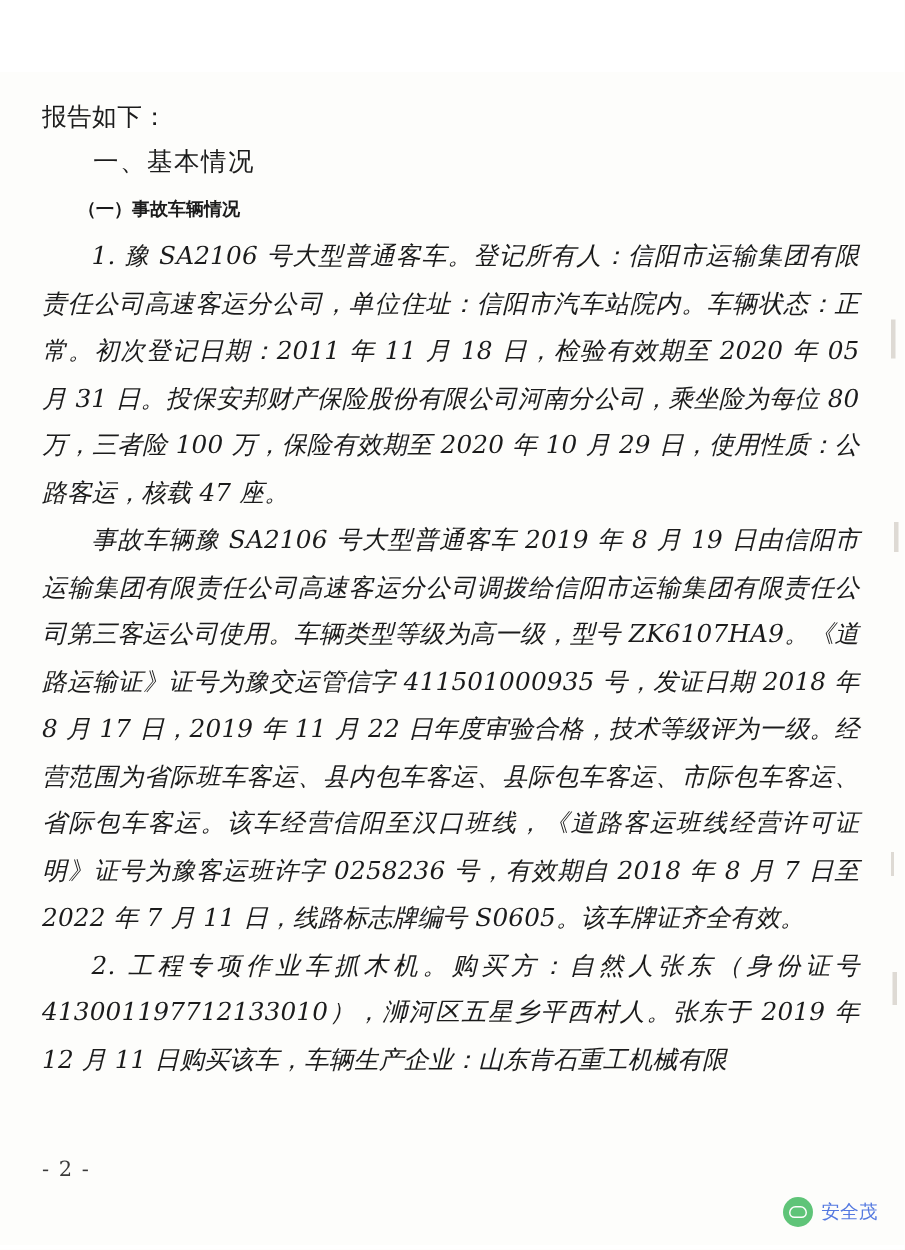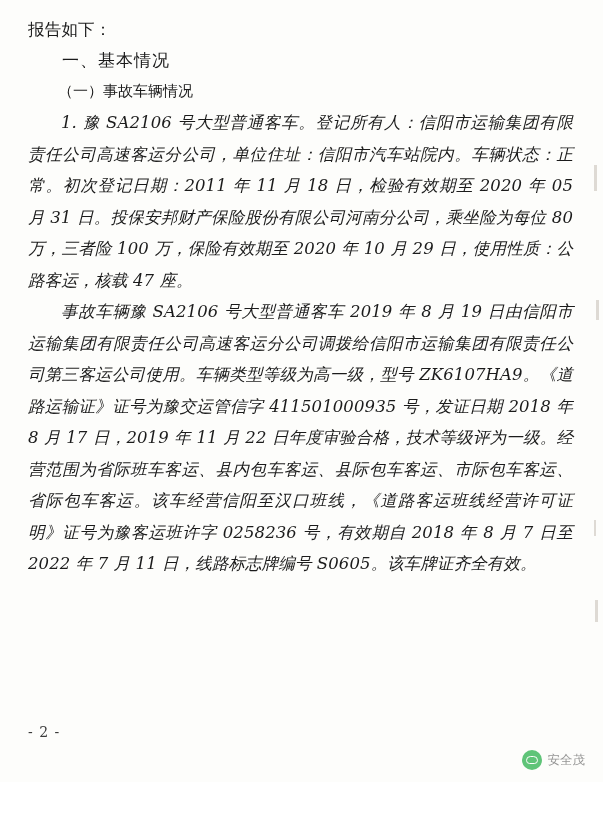--- a/index.html
+++ b/index.html
@@ -15,20 +15,21 @@
     position: relative;
     overflow: hidden;
   }
   .page {
     position: relative;
     width: 603px;
     height: 782px;
     background: #fdfdfb;
     box-sizing: border-box;
     padding: 14px 30px 0 28px;
+    margin-top: 48px;
   }
   
   .scan-mark {
     position: absolute;
     background: #d8d4cc;
     opacity: 0.85;
   }
   .m1 { right: 6px; top: 165px; width: 3px; height: 26px; }
   .m2 { right: 4px; top: 300px; width: 3px; height: 20px; }
   .m3 { right: 7px; top: 520px; width: 2px; height: 16px; }
@@ -42,22 +43,22 @@
     text-align: justify;
   }
   .heading {
     font-weight: normal;
     font-size: 17px;
     line-height: 31px;
     text-indent: 2em;
     letter-spacing: 1px;
   }
   .subheading {
-    font-weight: normal;
-    font-size: 15px;
+    font-weight: bold;
+    font-size: 12px;
     line-height: 31px;
     text-indent: 2em;
   }
   .para {
     font-size: 16.5px;
     line-height: 31.5px;
     text-indent: 2em;
     text-align: justify;
     letter-spacing: 0.1px;
     font-style: italic;
@@ -91,21 +92,21 @@
     content: "";
     position: absolute;
     left: 4px; top: 6px;
     width: 12px; height: 8px;
     border: 1.5px solid #ffffff;
     border-radius: 6px 6px 5px 5px;
     box-sizing: border-box;
   }
   .wm-text {
     font-size: 12.5px;
-    color: #737373;
+    color: #1d4ed8;
     font-family: "DejaVu Sans", "Liberation Sans", sans-serif;
   }
 </style>
 </head>
 <body>
 
 <div class="page">
 
   <span class="scan-mark m1"></span>
   <span class="scan-mark m2"></span>
@@ -115,20 +116,21 @@
   <div class="line">报告如下：</div>
 
   <div class="heading">一、基本情况</div>
 
   <div class="subheading">（一）事故车辆情况</div>
 
   <div class="para">1. 豫 SA2106 号大型普通客车。登记所有人：信阳市运输集团有限责任公司高速客运分公司，单位住址：信阳市汽车站院内。车辆状态：正常。初次登记日期：2011 年 11 月 18 日，检验有效期至 2020 年 05 月 31 日。投保安邦财产保险股份有限公司河南分公司，乘坐险为每位 80 万，三者险 100 万，保险有效期至 2020 年 10 月 29 日，使用性质：公路客运，核载 47 座。</div>
 
   <div class="para">事故车辆豫 SA2106 号大型普通客车 2019 年 8 月 19 日由信阳市运输集团有限责任公司高速客运分公司调拨给信阳市运输集团有限责任公司第三客运公司使用。车辆类型等级为高一级，型号 ZK6107HA9。《道路运输证》证号为豫交运管信字 411501000935 号，发证日期 2018 年 8 月 17 日，2019 年 11 月 22 日年度审验合格，技术等级评为一级。经营范围为省际班车客运、县内包车客运、县际包车客运、市际包车客运、省际包车客运。该车经营信阳至汉口班线，《道路客运班线经营许可证明》证号为豫客运班许字 0258236 号，有效期自 2018 年 8 月 7 日至 2022 年 7 月 11 日，线路标志牌编号 S0605。该车牌证齐全有效。</div>
 
+  <div class="para">2. 工程专项作业车抓木机。购买方：自然人张东（身份证号 413001197712133010），浉河区五星乡平西村人。张东于 2019 年 12 月 11 日购买该车，车辆生产企业：山东肯石重工机械有限</div>
 
   <div class="footer">- 2 -</div>
 
   <div class="wm">
     <span class="wm-logo"></span>
     <span class="wm-text">安全茂</span>
   </div>
 
 </div>
 

